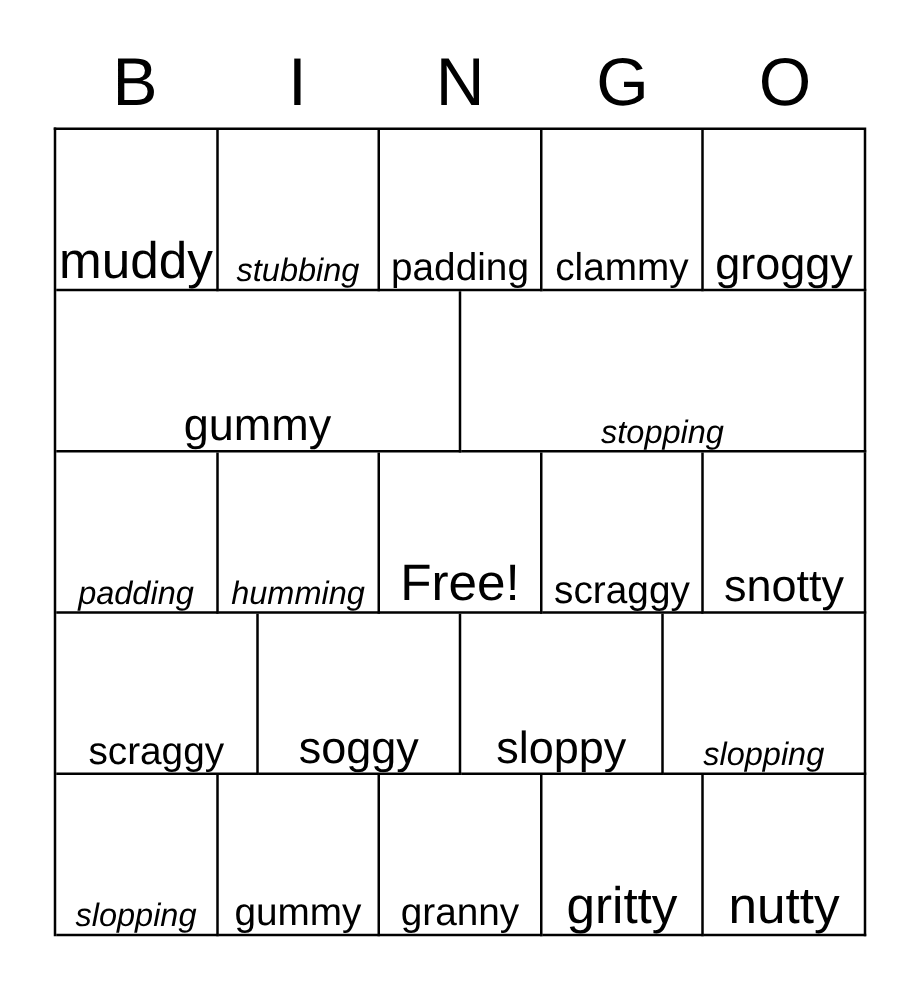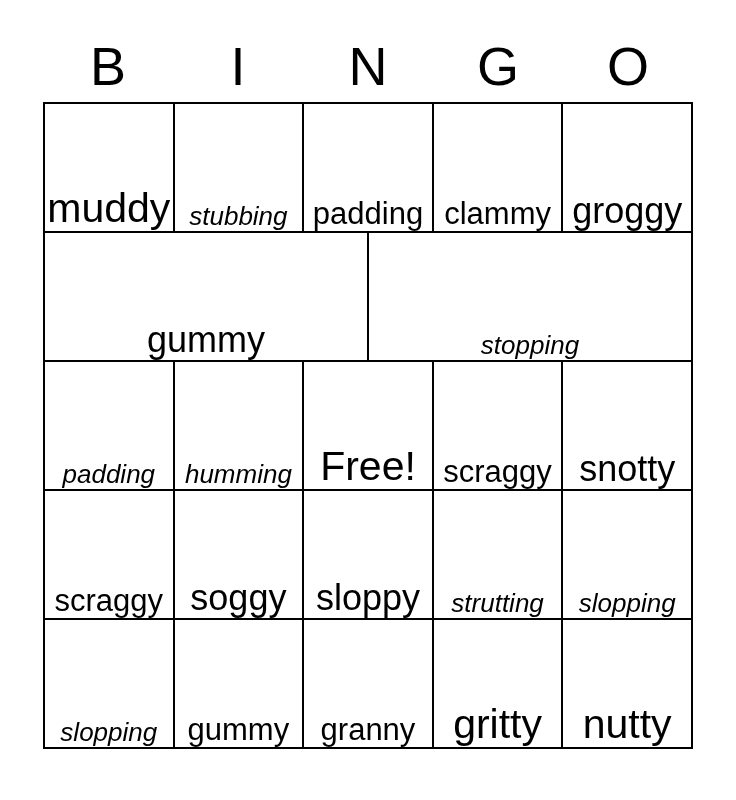--- a/index.html
+++ b/index.html
@@ -132,23 +132,20 @@
       <div class="cell">
           <span class="s-md">scraggy</span>
         </div>
       <div class="cell">
           <span class="s-lg">soggy</span>
         </div>
       <div class="cell">
           <span class="s-lg">sloppy</span>
         </div>
       <div class="cell">
-          <span class="s-sm">strutting</span>
-        </div>
-      <div class="cell">
           <span class="s-sm">slopping</span>
         </div>
     </div>
 
     <div class="grid-row">
       <div class="cell">
           <span class="s-sm">slopping</span>
         </div>
       <div class="cell">
           <span class="s-md">gummy</span>

